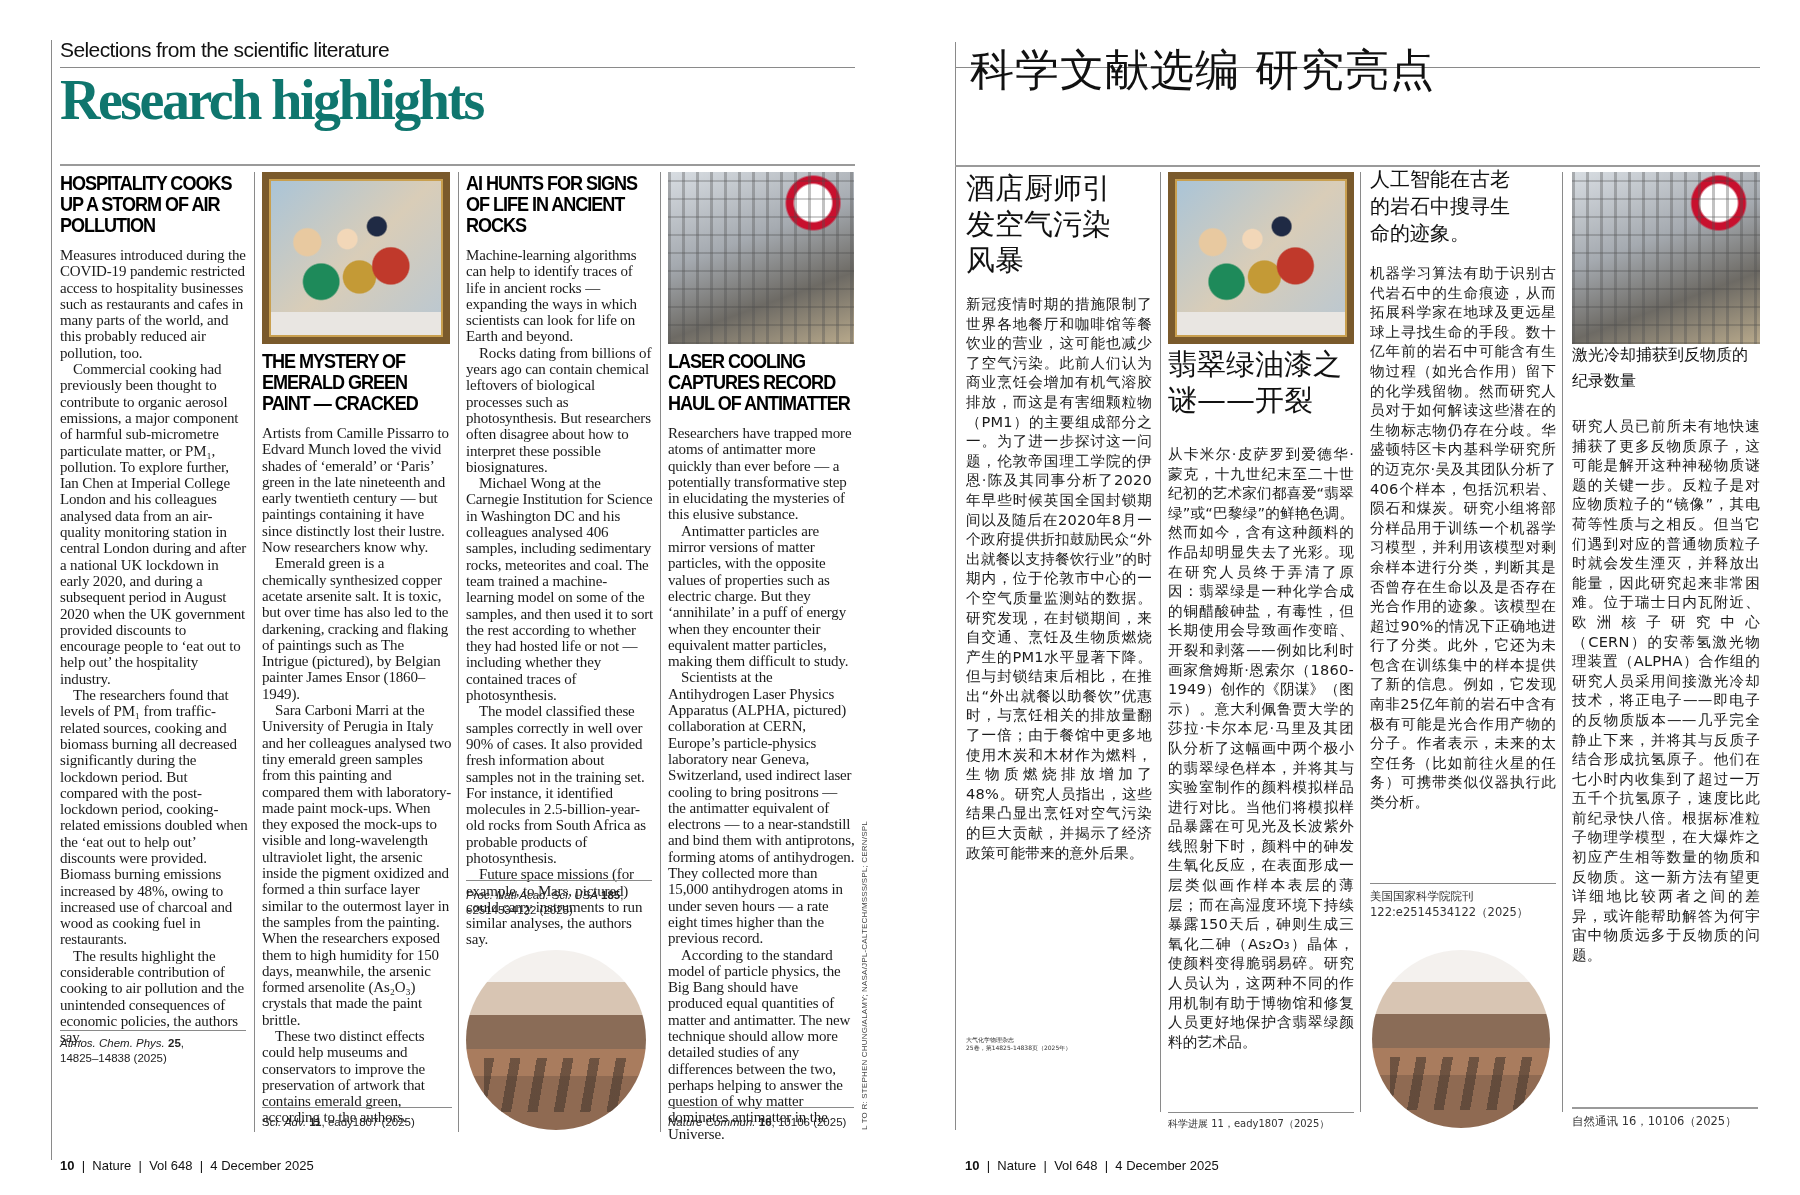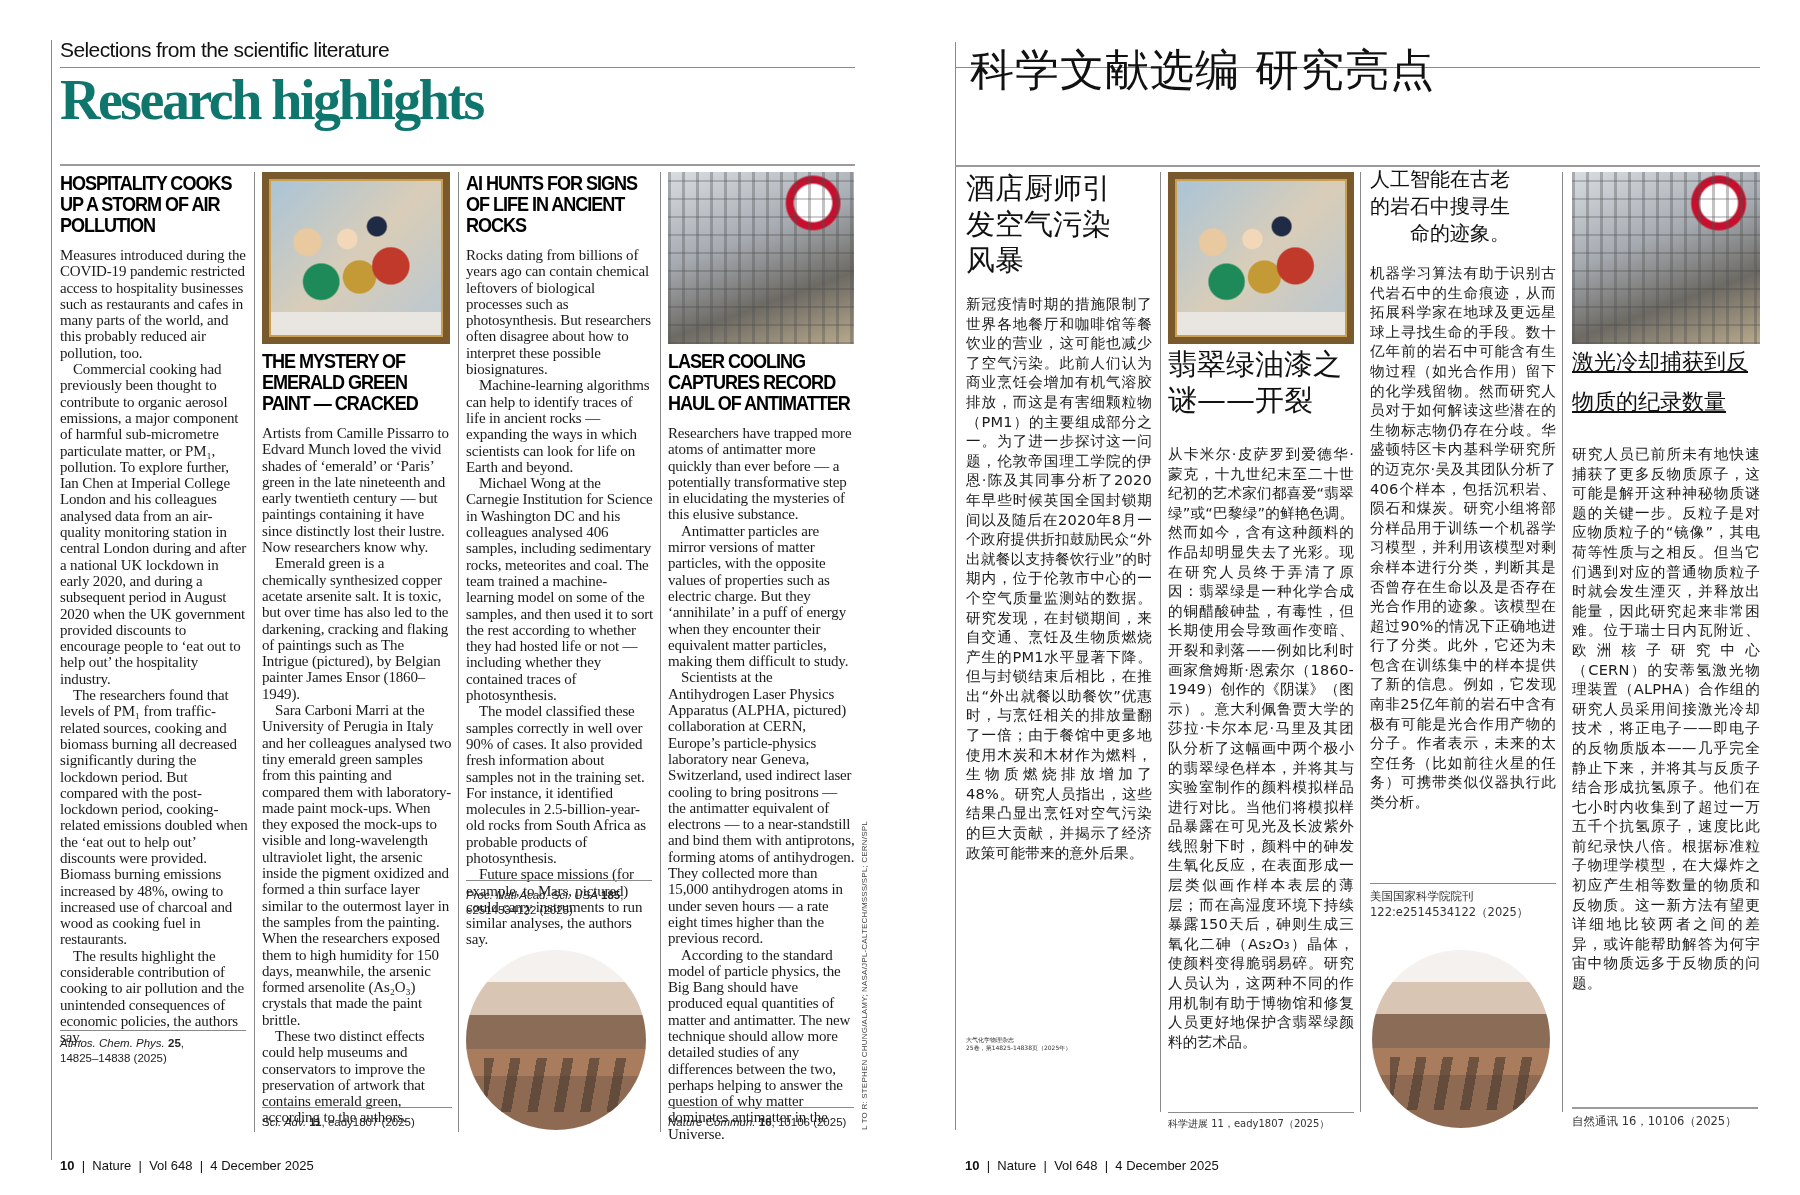--- a/index.html
+++ b/index.html
@@ -99,22 +99,22 @@
     </div>
   </div>
   <div class="hrule" style="left:262px; top:1107px; width:190px;"></div>
   <div class="abs ref" style="left:262px; top:1115px; width:190px;">
     <i>Sci. Adv.</i> <b>11</b>, <span>eady1807 (2025)</span>
   </div>
 
   <div class="abs" style="left:466px; top:172px; width:188px;">
     <div class="en-head">AI hunts for signs of life in ancient rocks</div>
     <div class="en-body" style="margin-top:12px;">
+      <p>Machine-learning algorithms can help to identify traces of life in ancient rocks — expanding the ways in which scientists can look for life on Earth and beyond.</p>
       <p>Rocks dating from billions of years ago can contain chemical leftovers of biological processes such as photosynthesis. But researchers often disagree about how to interpret these possible biosignatures.</p>
-      <p>Machine-learning algorithms can help to identify traces of life in ancient rocks — expanding the ways in which scientists can look for life on Earth and beyond.</p>
       <p>Michael Wong at the Carnegie Institution for Science in Washington DC and his colleagues analysed 406 samples, including sedimentary rocks, meteorites and coal. The team trained a machine-learning model on some of the samples, and then used it to sort the rest according to whether they had hosted life or not — including whether they contained traces of photosynthesis.</p>
       <p>The model classified these samples correctly in well over 90% of cases. It also provided fresh information about samples not in the training set. For instance, it identified molecules in 2.5-billion-year-old rocks from South Africa as probable products of photosynthesis.</p>
       <p>Future space missions (for example, to Mars, pictured) could carry instruments to run similar analyses, the authors say.</p>
     </div>
   </div>
   <div class="hrule" style="left:466px; top:880px; width:186px;"></div>
   <div class="abs ref" style="left:466px; top:888px; width:190px;">
     <i>Proc. Natl Acad. Sci. USA</i> <b>185</b>,<br>
     <span>e2514534122 (2025)</span>
   </div>
@@ -165,33 +165,33 @@
 
   <div class="abs img-painting" style="left:1168px; top:172px; width:186px; height:172px;"></div>
   <div class="abs" style="left:1168px; top:346px; width:186px;">
     <div class="zh-head">翡翠绿油漆之谜——开裂</div>
     <div class="zh-body" style="margin-top:26px;">从卡米尔·皮萨罗到爱德华·蒙克，十九世纪末至二十世纪初的艺术家们都喜爱“翡翠绿”或“巴黎绿”的鲜艳色调。然而如今，含有这种颜料的作品却明显失去了光彩。现在研究人员终于弄清了原因：翡翠绿是一种化学合成的铜醋酸砷盐，有毒性，但长期使用会导致画作变暗、开裂和剥落——例如比利时画家詹姆斯·恩索尔（1860-1949）创作的《阴谋》（图示）。意大利佩鲁贾大学的莎拉·卡尔本尼·马里及其团队分析了这幅画中两个极小的翡翠绿色样本，并将其与实验室制作的颜料模拟样品进行对比。当他们将模拟样品暴露在可见光及长波紫外线照射下时，颜料中的砷发生氧化反应，在表面形成一层类似画作样本表层的薄层；而在高湿度环境下持续暴露150天后，砷则生成三氧化二砷（As₂O₃）晶体，使颜料变得脆弱易碎。研究人员认为，这两种不同的作用机制有助于博物馆和修复人员更好地保护含翡翠绿颜料的艺术品。</div>
   </div>
   <div class="hrule" style="left:1168px; top:1112px; width:186px;"></div>
   <div class="abs zh-ref" style="left:1168px; top:1116px; width:186px; font-size:10px;">科学进展 11，eady1807（2025）</div>
 
   <div class="abs" style="left:1370px; top:166px; width:186px;">
-    <div class="zh-head small" style="width:140px;text-align:right;">人工智能在古老的岩石中搜寻生命的迹象。</div>
+    <div class="zh-head small" style="width:140px;">人工智能在古老的岩石中搜寻生命的迹象。</div>
     <div class="zh-body" style="margin-top:16px;">机器学习算法有助于识别古代岩石中的生命痕迹，从而拓展科学家在地球及更远星球上寻找生命的手段。数十亿年前的岩石中可能含有生物过程（如光合作用）留下的化学残留物。然而研究人员对于如何解读这些潜在的生物标志物仍存在分歧。华盛顿特区卡内基科学研究所的迈克尔·吴及其团队分析了406个样本，包括沉积岩、陨石和煤炭。研究小组将部分样品用于训练一个机器学习模型，并利用该模型对剩余样本进行分类，判断其是否曾存在生命以及是否存在光合作用的迹象。该模型在超过90%的情况下正确地进行了分类。此外，它还为未包含在训练集中的样本提供了新的信息。例如，它发现南非25亿年前的岩石中含有极有可能是光合作用产物的分子。作者表示，未来的太空任务（比如前往火星的任务）可携带类似仪器执行此类分析。</div>
   </div>
   <div class="hrule" style="left:1370px; top:883px; width:186px;"></div>
   <div class="abs zh-ref" style="left:1370px; top:888px; width:186px;">
     <div>美国国家科学院院刊</div>
     <div>122:e2514534122（2025）</div>
   </div>
   <div class="abs img-mars" style="left:1372px; top:950px; width:178px; height:178px;"></div>
 
   <div class="abs img-lab" style="left:1572px; top:172px; width:188px; height:172px;"></div>
   <div class="abs" style="left:1572px; top:342px; width:188px;">
-    <div class="zh-head" style="font-size:22px; line-height:40px;text-decoration:underline;">激光冷却捕获到反物质的纪录数量</div>
+    <div class="zh-head" style="font-size:16px; line-height:26px;">激光冷却捕获到反物质的纪录数量</div>
     <div class="zh-body" style="margin-top:22px;">研究人员已前所未有地快速捕获了更多反物质原子，这可能是解开这种神秘物质谜题的关键一步。反粒子是对应物质粒子的“镜像”，其电荷等性质与之相反。但当它们遇到对应的普通物质粒子时就会发生湮灭，并释放出能量，因此研究起来非常困难。位于瑞士日内瓦附近、欧洲核子研究中心（CERN）的安蒂氢激光物理装置（ALPHA）合作组的研究人员采用间接激光冷却技术，将正电子——即电子的反物质版本——几乎完全静止下来，并将其与反质子结合形成抗氢原子。他们在七小时内收集到了超过一万五千个抗氢原子，速度比此前纪录快八倍。根据标准粒子物理学模型，在大爆炸之初应产生相等数量的物质和反物质。这一新方法有望更详细地比较两者之间的差异，或许能帮助解答为何宇宙中物质远多于反物质的问题。</div>
   </div>
   <div class="hrule thick" style="left:1572px; top:1107px; width:186px;"></div>
   <div class="abs zh-ref" style="left:1572px; top:1113px; width:188px;">自然通讯 16，10106（2025）</div>
 
   <div class="abs footer" style="left:965px; top:1158px;">
     <b>10</b> &nbsp;|&nbsp; <span>Nature</span> &nbsp;|&nbsp; <span>Vol 648</span> &nbsp;|&nbsp; <span>4 December 2025</span>
   </div>
 </div>
 

